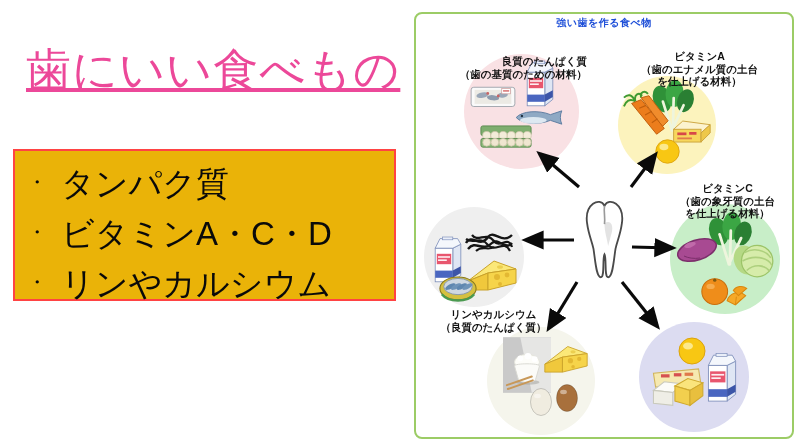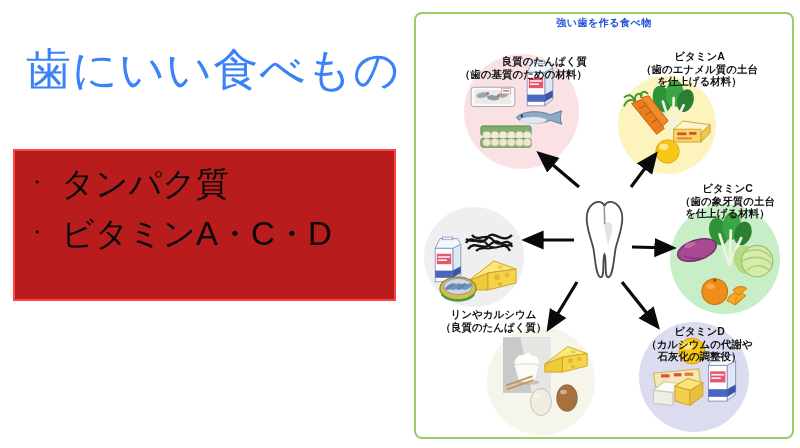--- a/index.html
+++ b/index.html
@@ -3,25 +3,25 @@
 <meta charset="utf-8">
 <style>
   * { margin:0; padding:0; box-sizing:border-box; }
   html,body { width:800px; height:448px; background:#fff; font-family:"Liberation Sans", sans-serif; }
   .slide { position:relative; width:800px; height:448px; background:#fff; overflow:hidden; }
 
   
   .slide-title {
     position:absolute; left:26px; top:40px; width:380px;
     font-size:45px; font-weight:300; letter-spacing:1px;
-    color:#3b82f6; white-space:nowrap;
+    color:#ec4899; white-space:nowrap;text-decoration:underline;
   }
   .summary-box {
     position:absolute; left:13px; top:149px; width:383px; height:152px;
-    border:2px solid #ff4343; background:#b91c1c;
+    border:2px solid #ff4343; background:#eab308;
   }
   .summary-list { list-style:none; padding:7px 0 0 12px; }
   .summary-list li { font-size:33px; line-height:48px; color:#0a0a0a; white-space:nowrap; }
   .bullet { font-size:20px; vertical-align:6px; margin-right:14px; color:#0a0a0a; }
 
   
   .diagram {
     position:absolute; left:414px; top:12px; width:380px; height:427px;
     border:2px solid #9ccc66; border-radius:8px; background:#fff;
   }
@@ -219,20 +219,21 @@
 </svg>
 
 <div class="slide">
 
   <h1 class="slide-title">歯にいい食べもの</h1>
 
   <div class="summary-box">
     <ul class="summary-list">
       <li><span class="bullet">・</span><span>タンパク質</span></li>
       <li><span class="bullet">・</span><span>ビタミンA・C・D</span></li>
+      <li><span class="bullet">・</span><span>リンやカルシウム</span></li>
     </ul>
   </div>
 
   <div class="diagram">
 
     <div class="diagram-title">強い歯を作る食べ物</div>
 
     <div class="food-circle circle-protein">
       <svg viewBox="0 0 115 115">
         <use href="#sym-fishtray" x="6" y="28" width="46" height="28"></use>
@@ -315,24 +316,19 @@
     <div class="group-label label-vitamin-a">
       <div>ビタミンA</div>
       <div>（歯のエナメル質の土台</div>
       <div>を仕上げる材料）</div>
     </div>
     <div class="group-label label-vitamin-c">
       <div>ビタミンC</div>
       <div>（歯の象牙質の土台</div>
       <div>を仕上げる材料）</div>
     </div>
-    <div class="group-label label-vitamin-d">
-      <div>ビタミンD</div>
-      <div>（カルシウムの代謝や</div>
-      <div>石灰化の調整役）</div>
-    </div>
     <div class="group-label label-calcium">
       <div>リンやカルシウム</div>
       <div>（良質のたんぱく質）</div>
     </div>
 
   </div>
 </div>
 
 </body></html>

